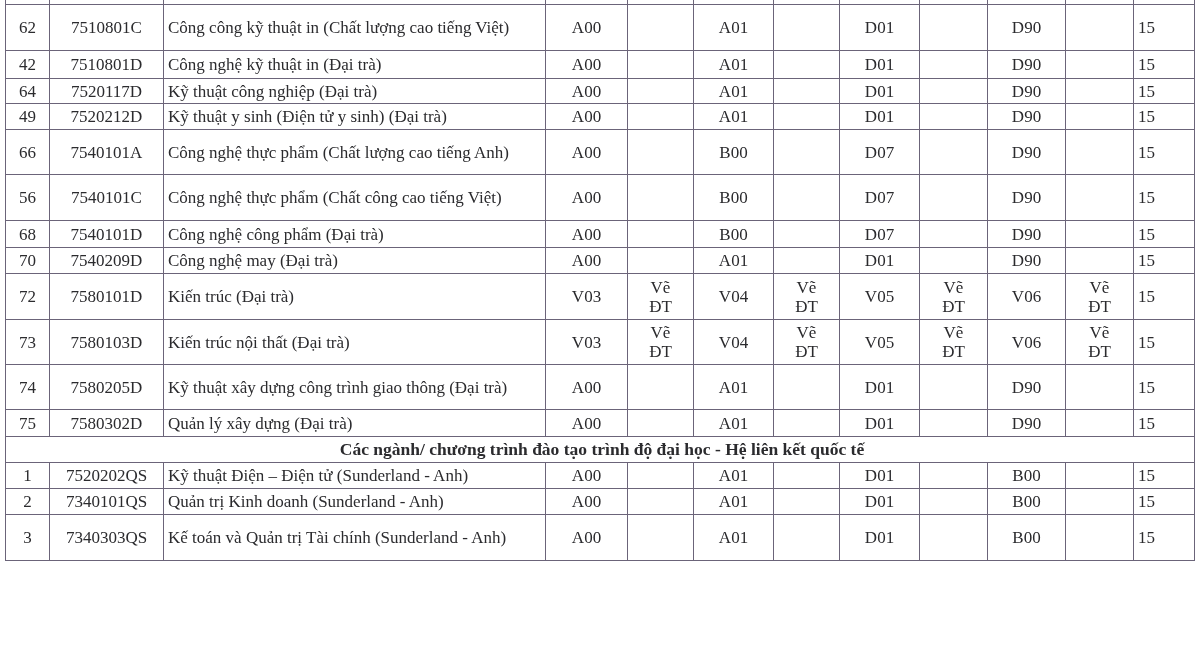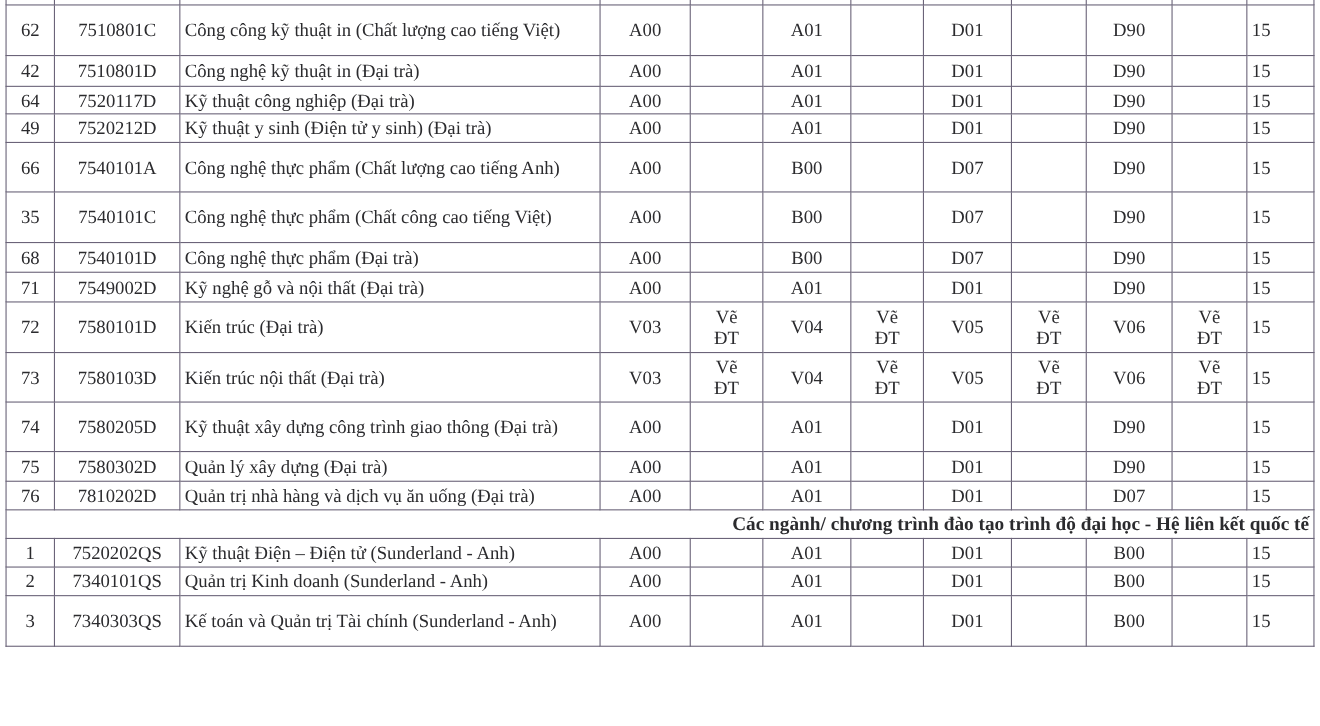--- a/index.html
+++ b/index.html
@@ -22,21 +22,21 @@
     padding: 0 4px;
     font-size: 17px;
     line-height: 19px;
     vertical-align: middle;
     overflow: hidden;
   }
   td.c { text-align: center; }
   td.name { text-align: left; padding-left: 7px; }
   td.ve { text-align: center; line-height: 18px; }
   td.quota { text-align: left; padding-right: 20px; }
-  tr.section td { font-weight: bold; text-align: right; padding-left: 8px; font-size: 17.5px; }
+  tr.section td { font-weight: bold; text-align: center; padding-left: 8px; font-size: 17.5px; }
 </style>
 </head>
 <body>
 
 <div class="page">
   <table class="adm">
     <colgroup>
       <col style="width:44px">
       <col style="width:114px">
       <col style="width:382px">
@@ -129,51 +129,51 @@
           <td class="ve"></td>
           <td class="c">B00</td>
           <td class="ve"></td>
           <td class="c">D07</td>
           <td class="ve"></td>
           <td class="c">D90</td>
           <td class="ve"></td>
           <td class="quota">15</td>
         </tr>
         <tr style="height: 46px;">
-          <td class="c">35</td>
+          <td class="c">56</td>
           <td class="c">7540101C</td>
           <td class="name">Công nghệ thực phẩm (Chất công cao tiếng Việt)</td>
           <td class="c">A00</td>
           <td class="ve"></td>
           <td class="c">B00</td>
           <td class="ve"></td>
           <td class="c">D07</td>
           <td class="ve"></td>
           <td class="c">D90</td>
           <td class="ve"></td>
           <td class="quota">15</td>
         </tr>
         <tr style="height: 27px;">
           <td class="c">68</td>
           <td class="c">7540101D</td>
-          <td class="name">Công nghệ thực phẩm (Đại trà)</td>
+          <td class="name">Công nghệ công phẩm (Đại trà)</td>
           <td class="c">A00</td>
           <td class="ve"></td>
           <td class="c">B00</td>
           <td class="ve"></td>
           <td class="c">D07</td>
           <td class="ve"></td>
           <td class="c">D90</td>
           <td class="ve"></td>
           <td class="quota">15</td>
         </tr>
-        <tr style="height: 27px;">
-          <td class="c">71</td>
-          <td class="c">7549002D</td>
-          <td class="name">Kỹ nghệ gỗ và nội thất (Đại trà)</td>
+        <tr style="height: 26px;">
+          <td class="c">70</td>
+          <td class="c">7540209D</td>
+          <td class="name">Công nghệ may (Đại trà)</td>
           <td class="c">A00</td>
           <td class="ve"></td>
           <td class="c">A01</td>
           <td class="ve"></td>
           <td class="c">D01</td>
           <td class="ve"></td>
           <td class="c">D90</td>
           <td class="ve"></td>
           <td class="quota">15</td>
         </tr>
@@ -226,34 +226,20 @@
           <td class="c">A00</td>
           <td class="ve"></td>
           <td class="c">A01</td>
           <td class="ve"></td>
           <td class="c">D01</td>
           <td class="ve"></td>
           <td class="c">D90</td>
           <td class="ve"></td>
           <td class="quota">15</td>
         </tr>
-        <tr style="height: 26px;">
-          <td class="c">76</td>
-          <td class="c">7810202D</td>
-          <td class="name">Quản trị nhà hàng và dịch vụ ăn uống (Đại trà)</td>
-          <td class="c">A00</td>
-          <td class="ve"></td>
-          <td class="c">A01</td>
-          <td class="ve"></td>
-          <td class="c">D01</td>
-          <td class="ve"></td>
-          <td class="c">D07</td>
-          <td class="ve"></td>
-          <td class="quota">15</td>
-        </tr>
         <tr class="section" style="height: 26px;">
           <td colspan="12">Các ngành/ chương trình đào tạo trình độ đại học - Hệ liên kết quốc tế</td>
         </tr>
         <tr style="height: 26px;">
           <td class="c">1</td>
           <td class="c">7520202QS</td>
           <td class="name">Kỹ thuật Điện – Điện tử (Sunderland - Anh)</td>
           <td class="c">A00</td>
           <td class="ve"></td>
           <td class="c">A01</td>

